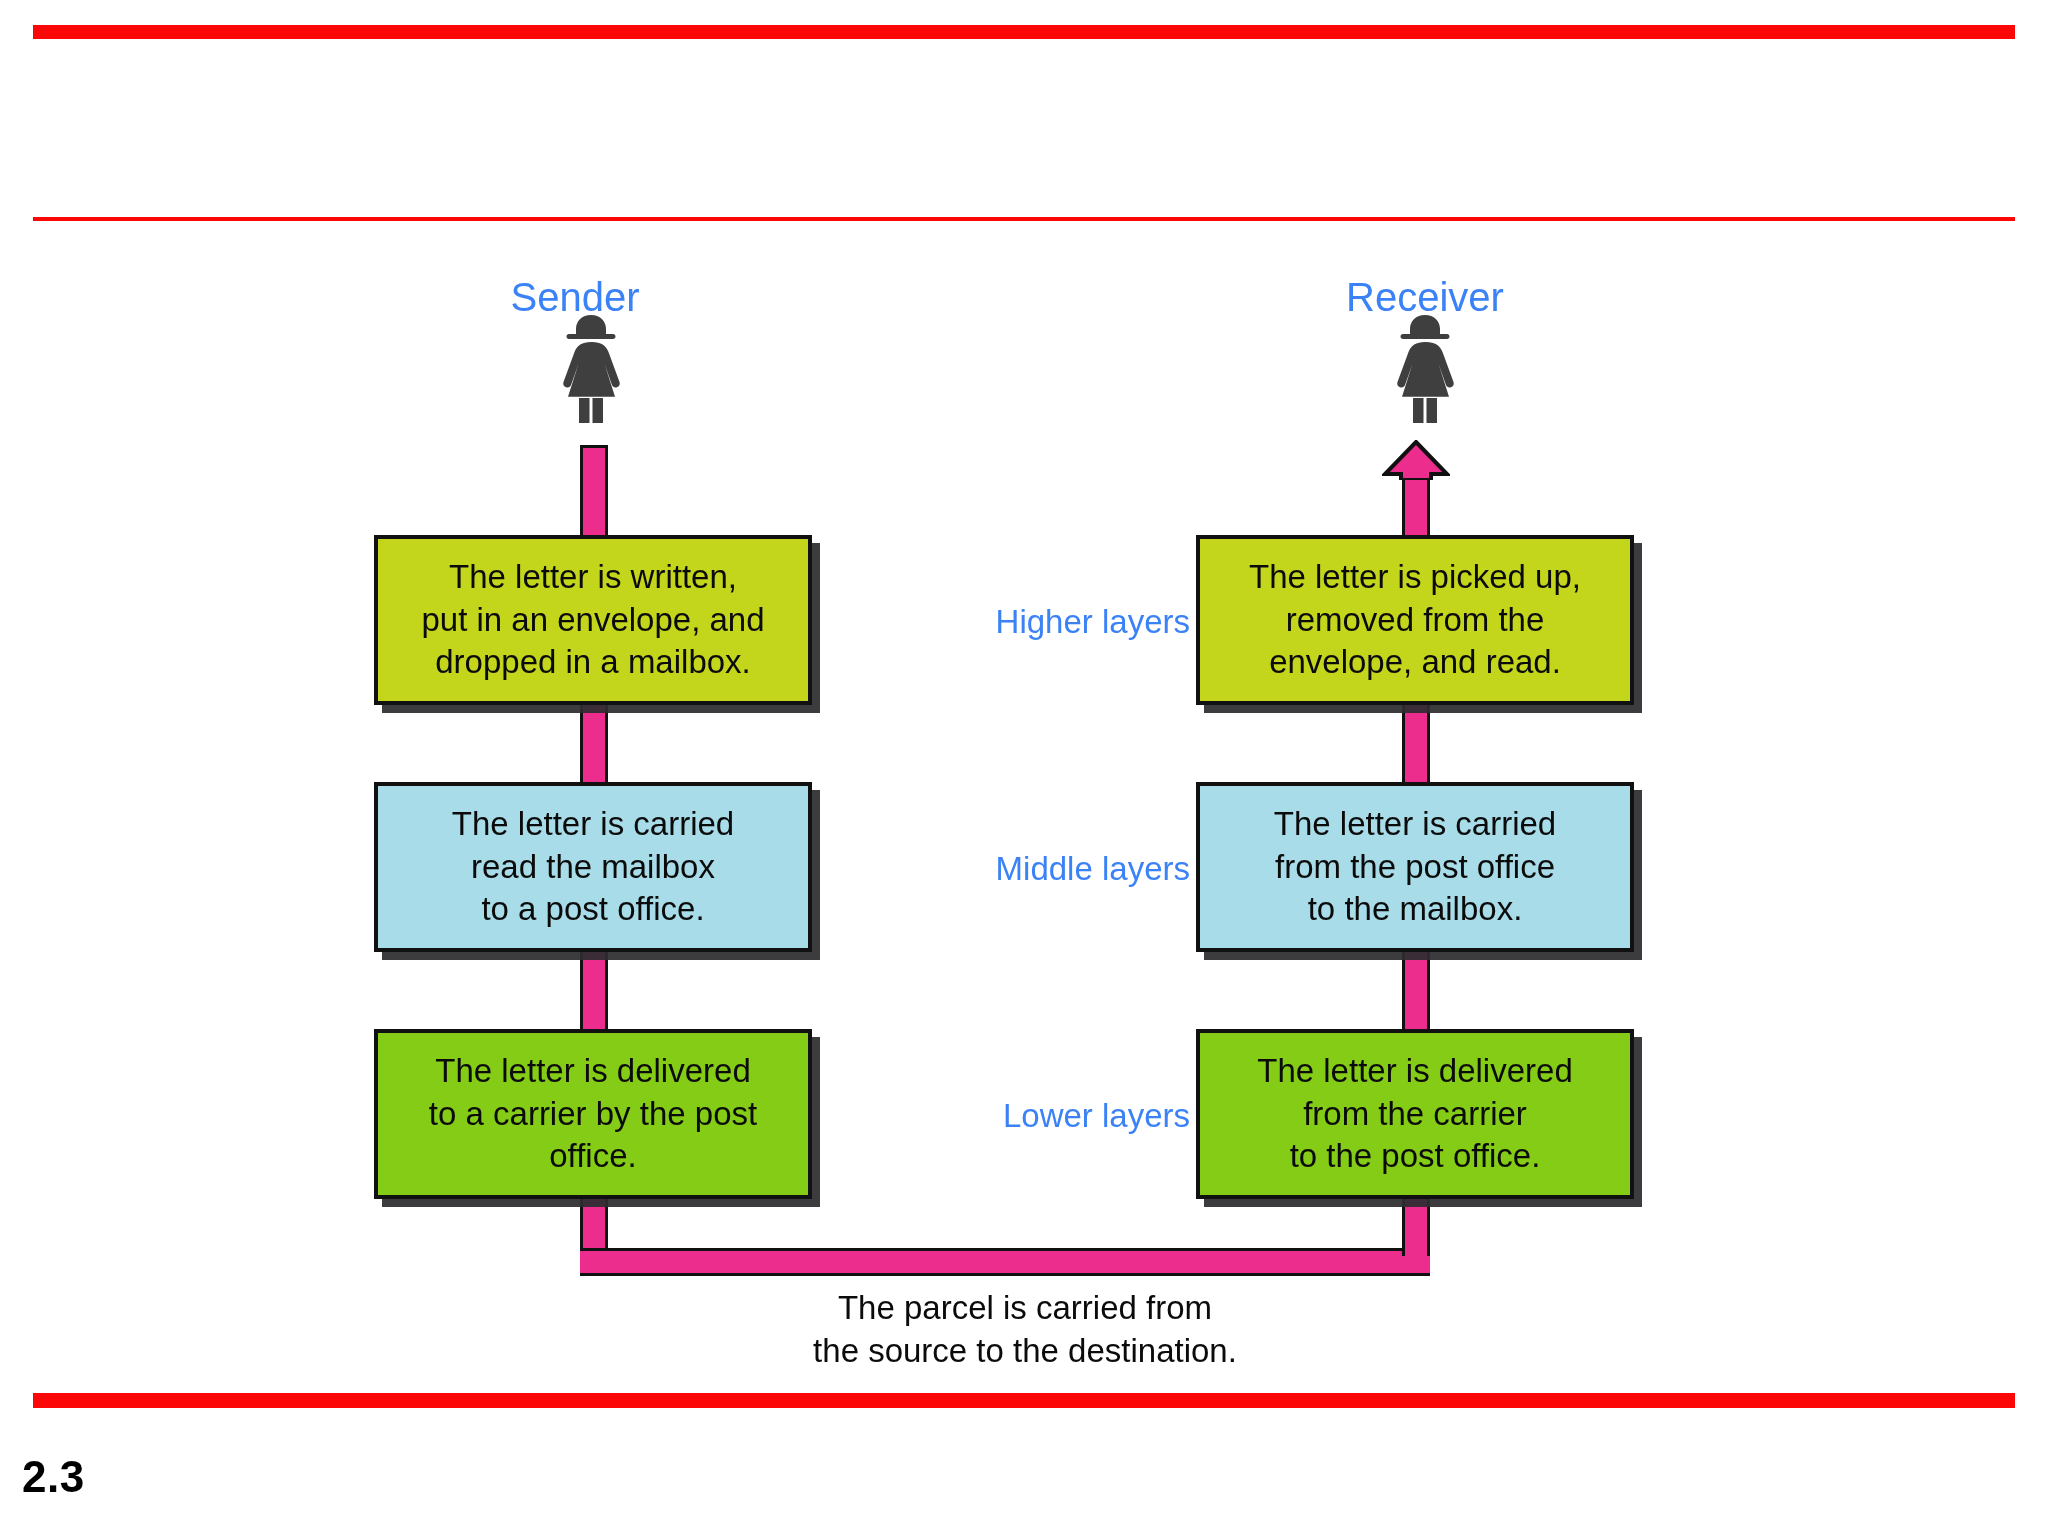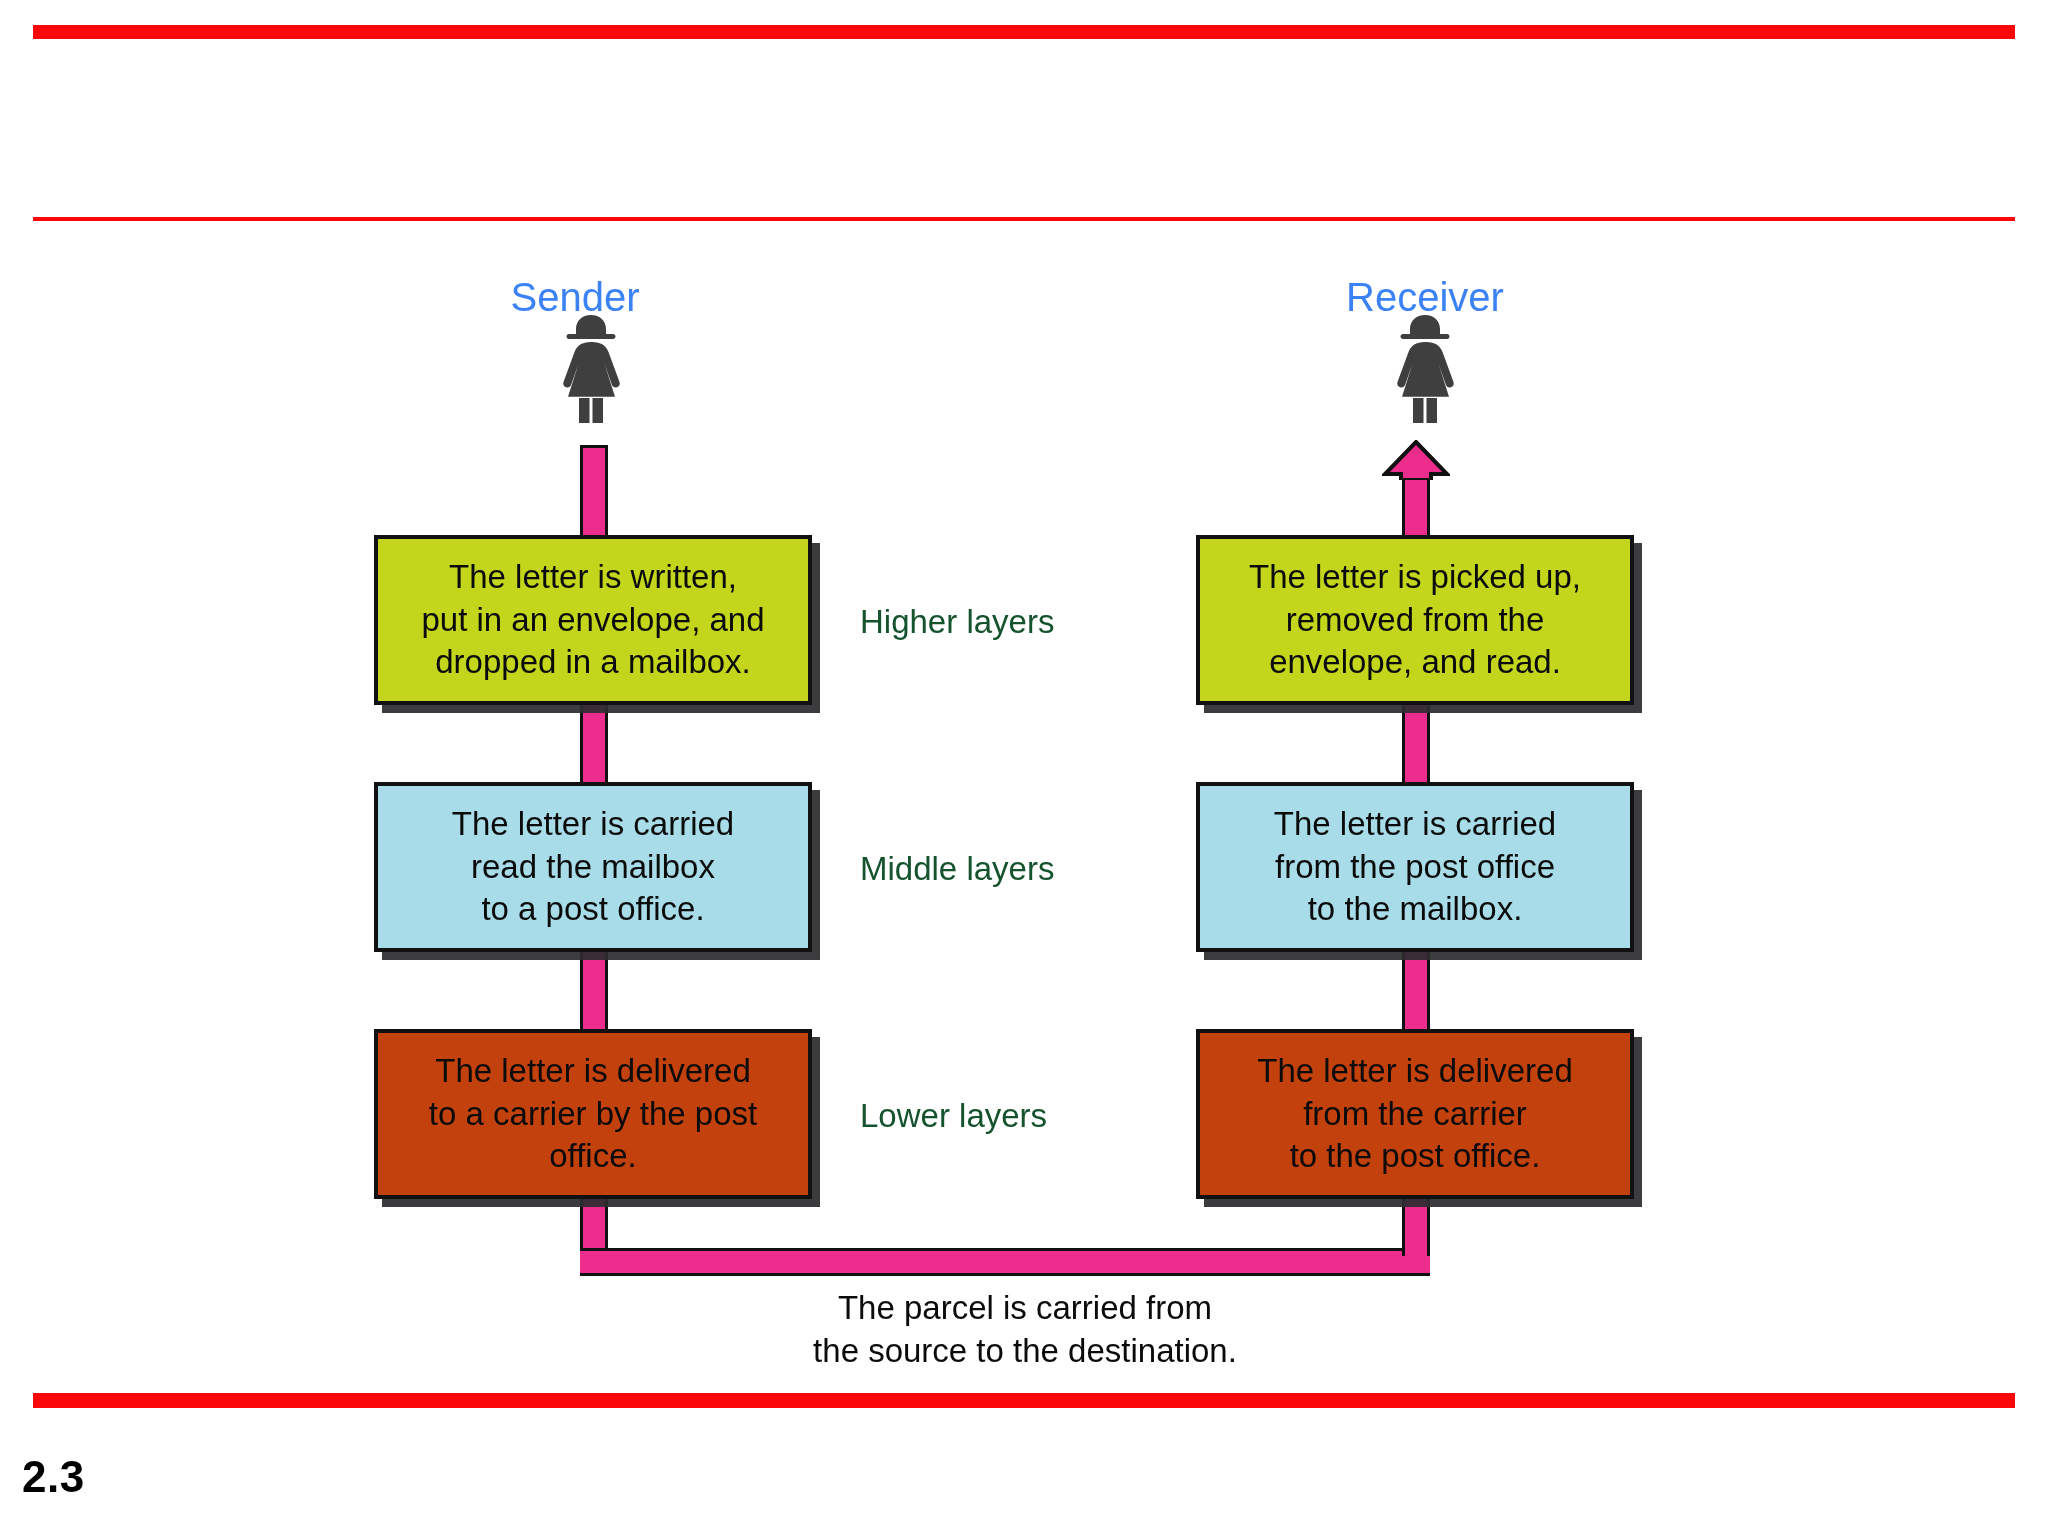--- a/index.html
+++ b/index.html
@@ -70,35 +70,35 @@
     border:4px solid #111111;
     box-shadow:8px 8px 0 0 rgba(45,45,48,0.93);
     display:flex;align-items:center;justify-content:center;
     text-align:center;
     font-size:33px;line-height:1.30;color:#0b0b0b;
     padding:6px 6px;
     z-index:5;
   }
   .box.green{background:#c3d61b;}
   .box.blue{background:#a7dce8;}
-  .box.yellow{background:#c2410c;align-items:center;}
+  .box.yellow{background:#84cc16;align-items:center;}
 
   
   .box.col-l{left:374px;width:438px;}
   
   .box.col-r{left:1196px;width:438px;}
 
   .row-1{top:535px;height:170px;}
   .row-2{top:782px;height:170px;}
   .row-3{top:1029px;height:170px;}
 
   
   .layer-label{
     position:absolute;left:860px;width:330px;
-    text-align:left;font-size:33px;color:#14532d;white-space:nowrap;
+    text-align:right;font-size:33px;color:#3b82f6;white-space:nowrap;
   }
   .layer-1{top:603px;}
   .layer-2{top:850px;}
   .layer-3{top:1097px;}
 
   
   .caption{
     position:absolute;left:700px;top:1287px;width:650px;
     text-align:center;font-size:33px;line-height:1.30;color:#0b0b0b;
   }

